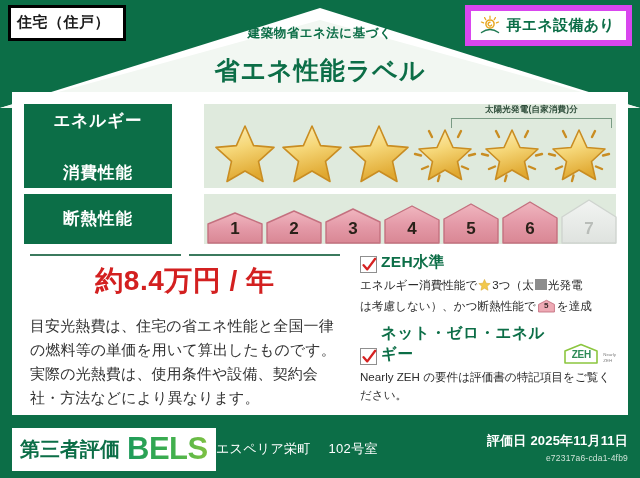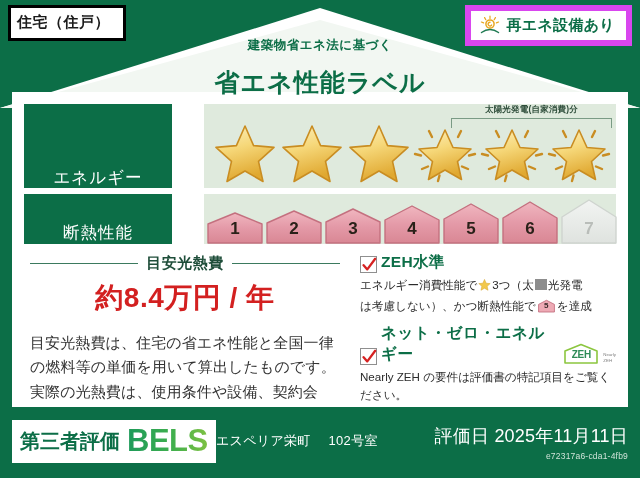--- a/index.html
+++ b/index.html
@@ -17,21 +17,21 @@
 
   
   .roof-wrap {
     position: absolute; left: 0; top: 0; width: 640px; height: 108px;
     overflow: hidden;
   }
   .roof-shape {
     position: absolute; left: 0; top: 0; width: 640px; height: 108px;
   }
   .header-text {
-    position: absolute; left: 0; top: 38px; width: 640px;
+    position: absolute; left: 0; top: 26px; width: 640px;
     text-align: center; z-index: 4;
   }
   .header-sub {
     font-size: 12.5px; font-weight: bold; color: #0c6e47;
     letter-spacing: .5px; line-height: 1.2;
   }
   .header-main {
     font-size: 25px; font-weight: bold; color: #0c6e47;
     letter-spacing: 1px; line-height: 1.25; margin-top: 14px;
   }
@@ -66,22 +66,22 @@
   .row {
     position: absolute; left: 12px;
     display: flex; align-items: stretch;
   }
   .row-energy { top: 12px; width: 592px; height: 84px; }
   .row-insul  { top: 102px; width: 592px; height: 50px; }
 
   .row-label {
     background: #0c6e47; color: #fff;
     display: flex; flex-direction: column;
-    align-items: center; justify-content: flex-end;
-    font-weight: normal; letter-spacing: 1px;
+    align-items: center; justify-content: center;
+    font-weight: bold; letter-spacing: 1px;
     flex: 0 0 148px;
     gap: 30px;
   }
   .row-label.two-line { font-size: 16.5px; line-height: 1.35; }
   .row-label.one-line { font-size: 16.5px; }
 
   .row-body {
     flex: 1; background: #dfeadd;
     position: relative;
     margin-left: 32px;
@@ -176,21 +176,21 @@
     text-align: center; font-size: 10px; font-weight: bold; color: #2e8b57;
     letter-spacing: -.3px;
   }
   .zeh-logo-sub {
     font-size: 4.4px; color: #7e7e7e; line-height: 1.15;
     align-self: flex-end; margin-bottom: 2px; flex: 0 0 auto;
   }
 
   
   .footer {
-    position: absolute; left: 0; bottom: 0; width: 640px; height: 71px;
+    position: absolute; left: 0; bottom: 0; width: 640px; height: 63px;
     background: #0c6e47;
   }
   .bels {
     position: absolute; left: 12px; top: 13px;
     background: #fff; padding: 3px 8px 4px 8px;
     display: flex; align-items: center; gap: 7px;
   }
   .bels .jp {
     font-size: 20px; font-weight: bold; color: #0c6e47; letter-spacing: 0px;
   }
@@ -200,21 +200,21 @@
     -webkit-background-clip: text; background-clip: text; color: transparent;
   }
   .bldg {
     position: absolute; left: 216px; top: 25px;
     font-size: 13px; color: #ffffff; letter-spacing: .3px;
   }
   .bldg .room { margin-left: 14px; }
   .eval {
     position: absolute; right: 12px; top: 17px; text-align: right;
   }
-  .eval .d { font-size: 18px; font-weight: normal; color: #fff; letter-spacing: .2px; text-align: right; }
+  .eval .d { font-size: 13px; font-weight: bold; color: #fff; letter-spacing: .2px; text-align: right; }
   .eval .id { font-size: 8.5px; color: #cfe3d8; margin-top: 3px; letter-spacing: .2px; }
 </style>
 </head>
 <body>
 
 <div class="label-root">
 
   <div class="roof-wrap">
     <svg class="roof-shape" viewBox="0 0 640 108" preserveAspectRatio="none">
       <polygon points="0,108 320,8 640,108" fill="#ffffff"></polygon>
@@ -243,20 +243,21 @@
       <path d="M2.5 17.5 Q11 11.6 19.5 17.5" fill="none" stroke="#1f7a52" stroke-width="1.5" stroke-linecap="round"></path>
     </svg>
     <span class="txt">再エネ設備あり</span>
   </div>
 
   <div class="card">
 
     <div class="row row-energy">
       <div class="row-label two-line">
         <span>エネルギー</span>
+        <span>消費性能</span>
       </div>
       <div class="row-body">
 
         <div class="solar-cap">太陽光発電(自家消費)分</div>
         <div class="solar-bracket"></div>
 
         <div class="stars">
 
           <div class="star-cell">
             <svg width="66" height="64" viewBox="0 0 66 64">
@@ -399,21 +400,20 @@
 
         </div>
       </div>
     </div>
 
     <div class="content">
 
       <div class="col-left">
         <div class="cost-head">
           <span class="line"></span>
-          <span class="t">目安光熱費</span>
           <span class="line"></span>
         </div>
         <div class="cost-value">約8.4万円 / 年</div>
         <div class="cost-note">目安光熱費は、住宅の省エネ性能と全国一律の燃料等の単価を用いて算出したものです。実際の光熱費は、使用条件や設備、契約会社・方法などにより異なります。</div>
       </div>
 
       <div class="col-right">
 
         <div class="zeh-block">
           <div class="zeh-head">

